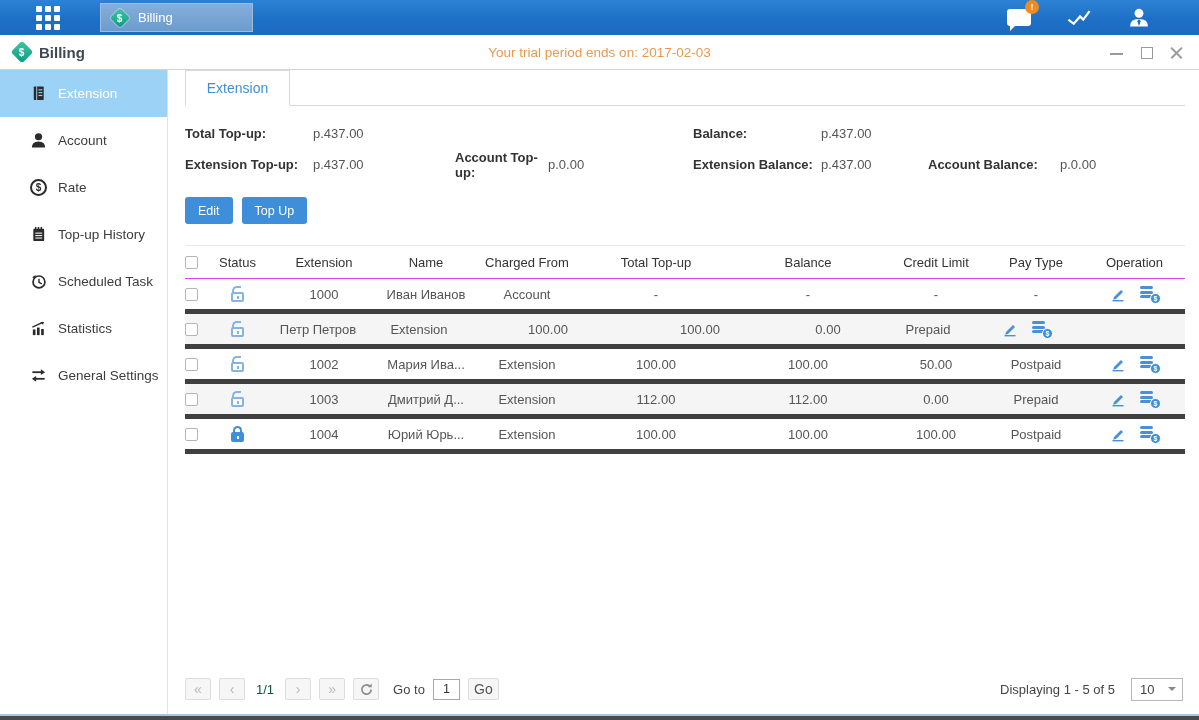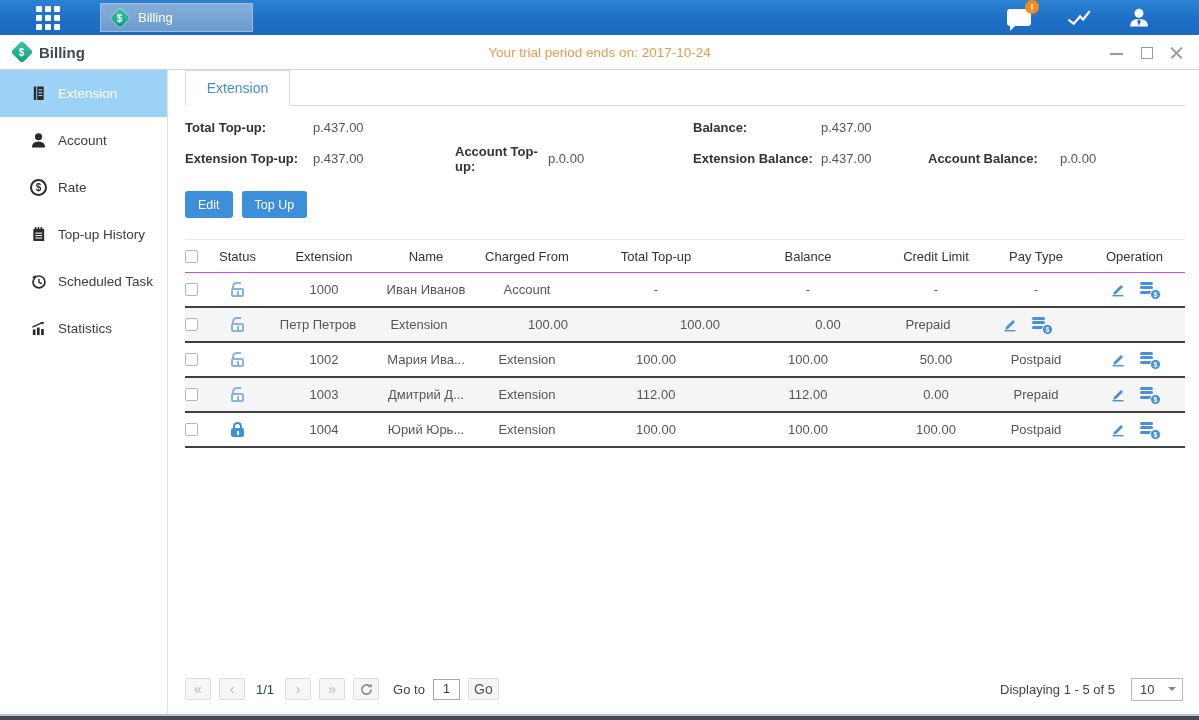--- a/index.html
+++ b/index.html
@@ -44,28 +44,28 @@
   .ic-rate { width:17px; height:17px; border:2px solid #2b2b2b; border-radius:50%; display:flex; align-items:center; justify-content:center; font-size:10px; font-weight:bold; color:#2b2b2b; flex-shrink:0; }
 
   .main { flex:1; display:flex; flex-direction:column; padding:0 14px 0 17px; min-width:0; }
   .tabbar { height:36px; border-bottom:1px solid #d9d9d9; display:flex; flex-shrink:0; }
   .tab { width:105px; border:1px solid #d9d9d9; border-bottom:1px solid #fff; margin-bottom:-1px; background:#fff; color:#4191d2; font-size:14px; display:flex; align-items:center; justify-content:center; cursor:pointer; }
 
   .sumrow { display:grid; grid-template-columns:128px 142px 93px 145px 128px 107px 132px 1fr; }
   .sumrow > div { height:31px; display:flex; align-items:center; font-size:13px; }
   .sum-label { font-weight:bold; color:#333; }
   .sum-value { color:#555; }
-  .summary { margin-top:6px; }
+  .summary { margin-top:12px; }
 
   .actions { margin-top:17px; display:flex; gap:9px; }
   .btn { background:#3e8ed9; color:#fff; border:none; font-size:12.5px; height:27px; padding:0 13px; border-radius:3px; cursor:pointer; font-family:inherit; }
 
   .table { margin-top:21px; }
   .thead { display:flex; height:34px; align-items:center; border-top:1px solid #e8e8e8; border-bottom:1px solid #d946ef; font-size:13px; color:#333; }
-  .trow { display:flex; height:35px; align-items:center; border-bottom:2px solid #404040; font-size:13px; color:#555; }
+  .trow { display:flex; height:35px; align-items:center; border-bottom:5px solid #404040; font-size:13px; color:#555; }
   .trow.alt { background:#f5f5f5; }
   .c { display:flex; align-items:center; justify-content:center; height:100%; }
   .c0 { width:20px; justify-content:flex-start; }
   .c1 { width:65px; } .c2 { width:108px; } .c3 { width:96px; } .c4 { width:106px; }
   .c5 { width:152px; } .c6 { width:152px; } .c7 { width:104px; } .c8 { width:96px; }
   .c9 { width:101px; gap:14px; }
   .cb { width:13px; height:13px; border:1px solid #b5b5b5; border-radius:2px; background:#fff; cursor:pointer; }
 
   .lockwrap { position:relative; width:17px; height:16px; display:inline-block; }
   .lk-sh { position:absolute; left:4px; top:0; width:9px; height:9px; border:2px solid #85b3e3; border-bottom:none; border-radius:5px 5px 0 0; }
@@ -145,21 +145,21 @@
 
   <div class="titlebar">
     <div class="title-left">
       <span class="diamond">
           <span class="dsq" style="width:16px;height:16px;">
             <b>$</b>
           </span>
         </span>
       <span class="win-title">Billing</span>
     </div>
-    <span class="trial">Your trial period ends on: 2017-10-24</span>
+    <span class="trial">Your trial period ends on: 2017-02-03</span>
     <div class="win-controls">
       <span class="wc wc-min"></span>
       <span class="wc wc-max"></span>
       <span class="wc wc-close"></span>
     </div>
   </div>
 
   <div class="bodyrow">
 
     <div class="sidebar">
@@ -208,20 +208,29 @@
       </div>
       <div class="side-item">
         <svg width="17" height="17" viewBox="0 0 18 18">
           <rect x="3" y="10" width="2.8" height="6" fill="#2b2b2b"></rect>
           <rect x="7.4" y="8" width="2.8" height="8" fill="#2b2b2b"></rect>
           <rect x="11.8" y="9.5" width="2.8" height="6.5" fill="#2b2b2b"></rect>
           <path d="M2.5 7.5 L13.5 2.5" fill="none" stroke="#2b2b2b" stroke-width="1.5"></path>
           <path d="M14.8 2 L10.8 2 L13.8 5 Z" fill="#2b2b2b"></path>
         </svg>
         <span>Statistics</span>
+      </div>
+      <div class="side-item">
+        <svg width="17" height="17" viewBox="0 0 18 18">
+          <path d="M2.5 5.5 h10" stroke="#2b2b2b" stroke-width="1.9" fill="none"></path>
+          <path d="M11.5 2.5 L16 5.5 L11.5 8.5 Z" fill="#2b2b2b"></path>
+          <path d="M5.5 12.5 h10" stroke="#2b2b2b" stroke-width="1.9" fill="none"></path>
+          <path d="M6.5 9.5 L2 12.5 L6.5 15.5 Z" fill="#2b2b2b"></path>
+        </svg>
+        <span>General Settings</span>
       </div>
     </div>
 
     <div class="main">
       <div class="tabbar">
         <div class="tab">
           <span>Extension</span>
         </div>
       </div>
 

